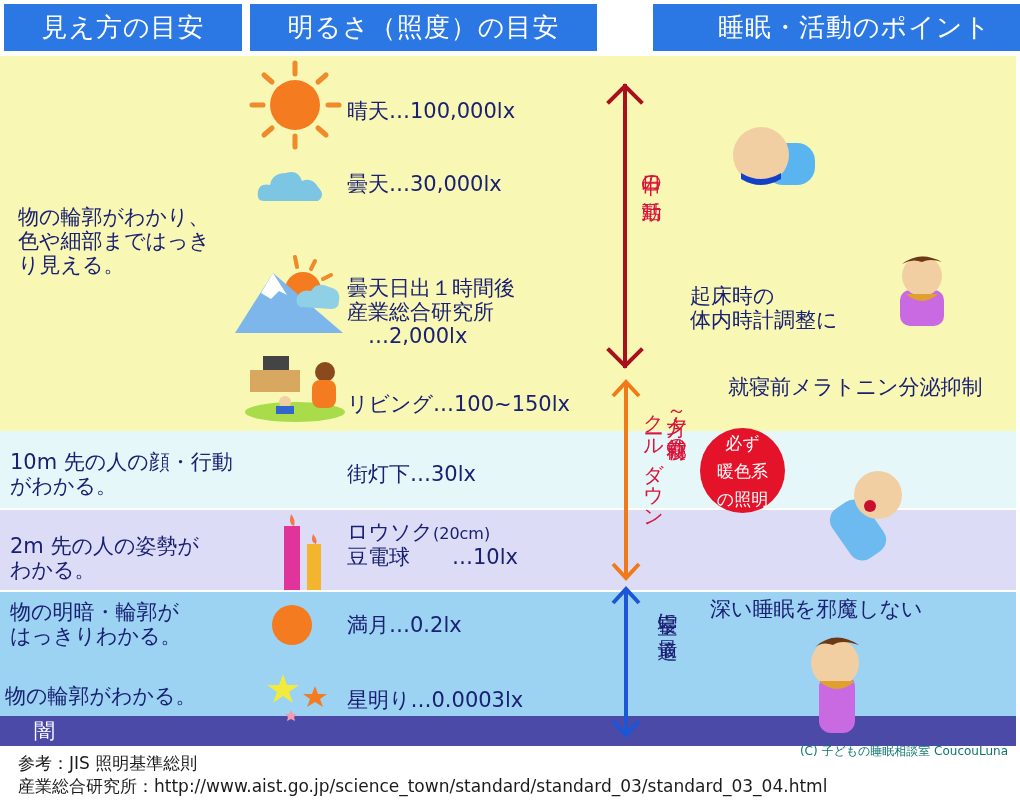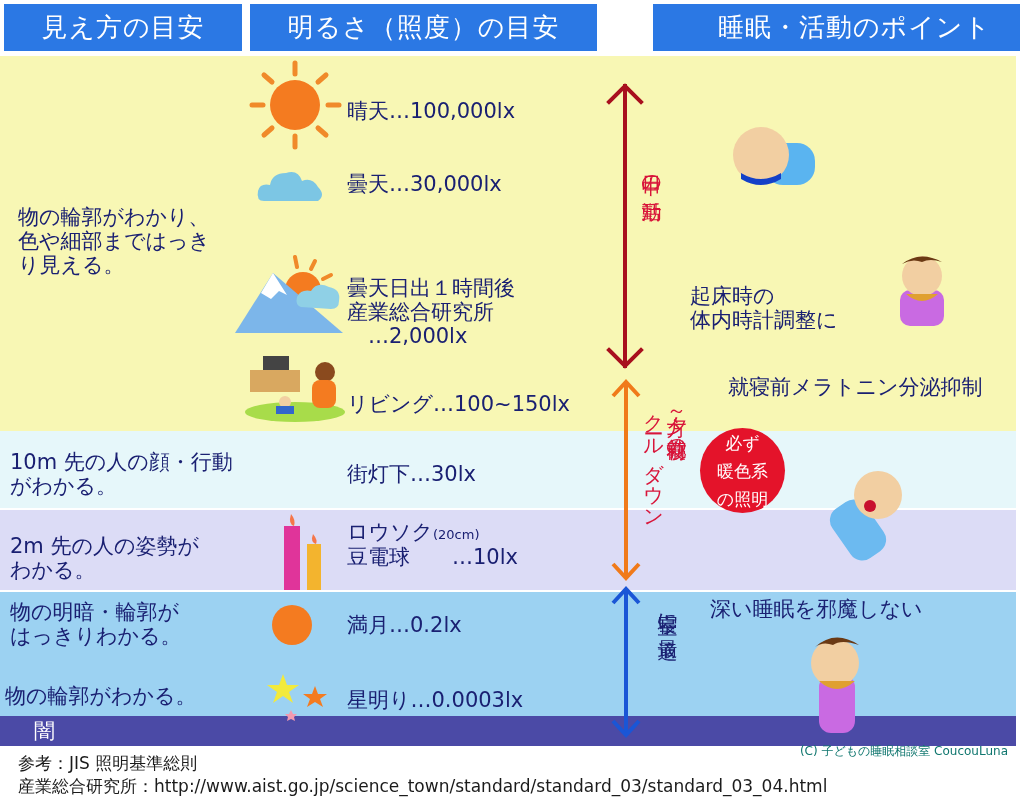--- a/index.html
+++ b/index.html
@@ -10,21 +10,21 @@
          font-size: 26px; display: flex; align-items: center; justify-content: center; letter-spacing: 1px; }
 
   .band { position: absolute; left: 0; width: 1016px; }
   .band-day   { top: 56px;  height: 375px; background: #f8f7b4; }
   .band-street{ top: 431px; height: 77px;  background: #e6f7fa; }
   .band-candle{ top: 510px; height: 80px;  background: #dcdcf6; }
   .band-moon  { top: 592px; height: 124px; background: #9cd2f2; }
   .band-dark  { top: 716px; height: 30px;  background: #4b4aa6; }
 
   .txt { position: absolute; font-size: 21px; line-height: 24px; color: #1a2072; white-space: pre; }
-  .small { font-size: 13px; }
+  .small { font-size: 16px; }
   .dark-label { position: absolute; left: 34px; top: 717px; color: #ffffff; font-size: 21px; }
 
   .vtext { position: absolute; writing-mode: vertical-rl; font-size: 20px; line-height: 22px; letter-spacing: 1px; }
 
   .badge { position: absolute; left: 700px; top: 428px; width: 85px; height: 85px; border-radius: 50%;
            background: #e4132a; color: #fff; font-size: 17px; line-height: 28px; text-align: center;
            display: flex; align-items: center; justify-content: center; white-space: pre; }
 
   .foot { position: absolute; font-size: 17px; color: #1b1b1b; white-space: nowrap; }
   .credit { position: absolute; right: 12px; top: 743px; font-size: 12px; color: #0f766e; }

